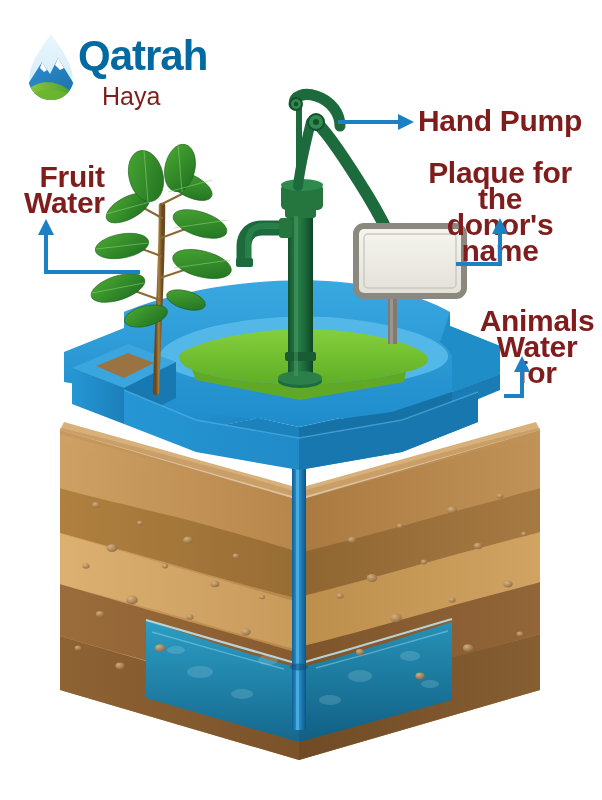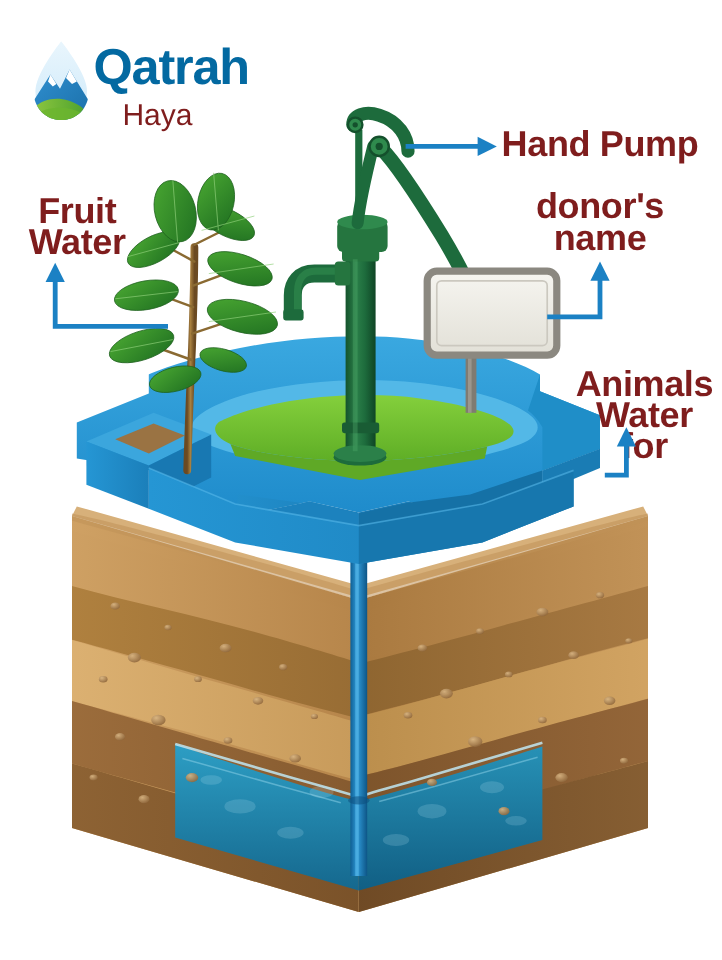--- a/index.html
+++ b/index.html
@@ -14,21 +14,21 @@
   #logo-word{position:absolute;left:58px;top:6px;}
   .logo-qatrah{font-size:42px;font-weight:bold;color:#0369a1;letter-spacing:-1px;
       line-height:44px;text-shadow:0 0 4px #fff,0 0 4px #fff,1px 1px 0 #fff,-1px 1px 0 #fff;}
   .logo-haya{position:absolute;left:24px;top:36px;font-size:25px;font-weight:normal;
       color:#7f1d1d;line-height:26px;
       text-shadow:0 0 4px #fff,0 0 4px #fff,1px 1px 0 #fff,-1px 1px 0 #fff;margin-top:13px;}
 
   
   .callout{position:absolute;color:#7f1d1d;font-weight:bold;font-size:30px;
            line-height:26px;letter-spacing:-0.3px;}
-  #label-fruit-tree{left:24px;top:164px;text-align:center;}
+  #label-fruit-tree{left:24px;top:164px;text-align:right;}
   #label-hand-pump{left:418px;top:108px;}
   #label-plaque{left:410px;top:160px;text-align:center;width:180px;}
   #label-water-animals{left:476px;top:308px;text-align:center;width:122px;}
 
   .arrow-svg{position:absolute;overflow:visible;}
 
   
   #scene{position:absolute;left:0;top:0;width:602px;height:800px;}
 </style>
 </head>
@@ -413,20 +413,21 @@
 
   <div class="callout" id="label-hand-pump">
     <div>Hand Pump</div>
   </div>
   <svg class="arrow-svg" style="left:340px;top:112px;width:78px;height:22px;">
     <path d="M0,10 L62,10" fill="none" stroke="#1b81c4" stroke-width="4" stroke-linecap="square"></path>
     <path d="M74,10 L58,2 L58,18 Z" fill="#1b81c4"></path>
   </svg>
 
   <div class="callout" id="label-plaque">
+    <div>Plaque for the</div>
     <div>donor's name</div>
   </div>
   <svg class="arrow-svg" style="left:458px;top:216px;width:70px;height:64px;">
     <path d="M0,48 L42,48 L42,14" fill="none" stroke="#1b81c4" stroke-width="4" stroke-linecap="square"></path>
     <path d="M42,2 L50,18 L34,18 Z" fill="#1b81c4"></path>
   </svg>
 
   <div class="callout" id="label-water-animals">
     <div>Animals</div>
     <div>Water for</div>

